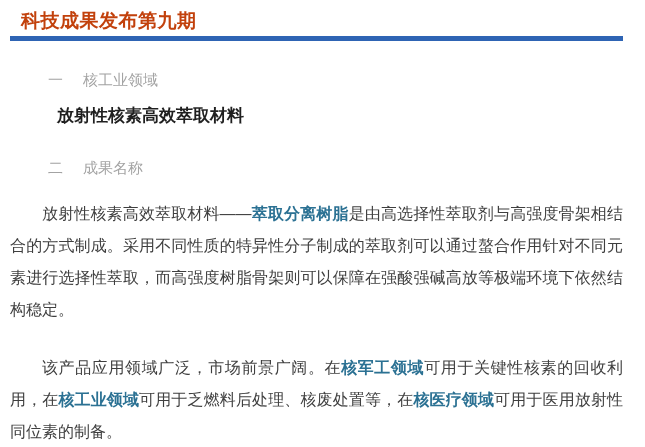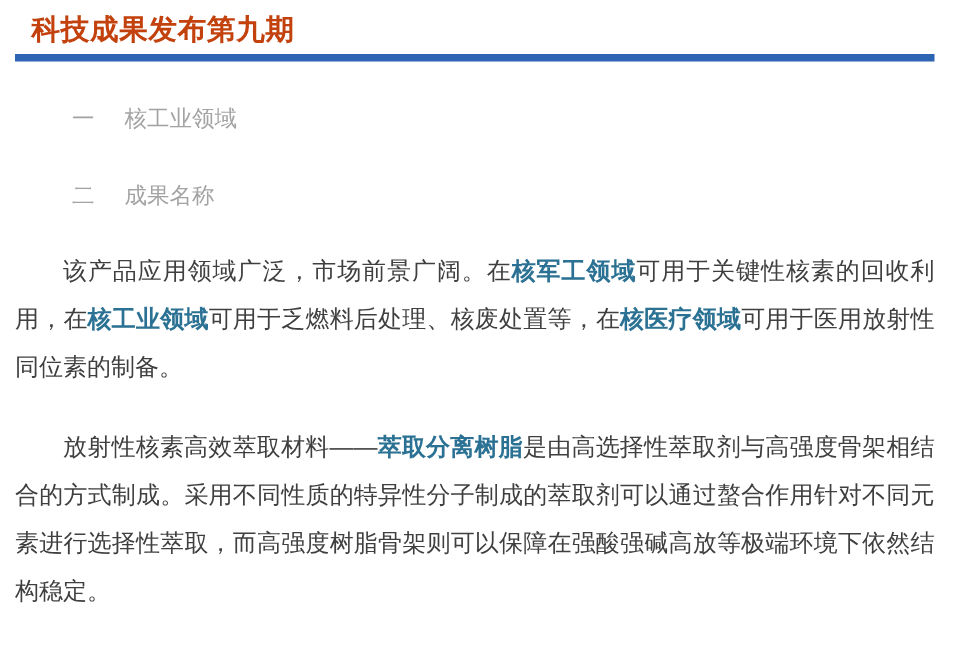--- a/index.html
+++ b/index.html
@@ -70,27 +70,28 @@
 
   <div class="doc-title">科技成果发布第九期</div>
 
   <div class="divider"></div>
 
   <div class="section-head sec-1">
     <span class="num">一</span>
     <span class="label">核工业领域</span>
   </div>
 
+  <div class="achievement-name">放射性核素高效萃取材料</div>
 
   <div class="section-head sec-2">
     <span class="num">二</span>
     <span class="label">成果名称</span>
   </div>
 
+  <p class="body-para para-1">
+    <span>放射性核素高效萃取材料——</span><span class="term">萃取分离树脂</span><span>是由高选择性萃取剂与高强度骨架相结合的方式制成。采用不同性质的特异性分子制成的萃取剂可以通过螯合作用针对不同元素进行选择性萃取，而高强度树脂骨架则可以保障在强酸强碱高放等极端环境下依然结构稳定。</span>
+  </p>
+
   <p class="body-para para-2">
     <span>该产品应用领域广泛，市场前景广阔。在</span><span class="term">核军工领域</span><span>可用于关键性核素的回收利用，在</span><span class="term">核工业领域</span><span>可用于乏燃料后处理、核废处置等，在</span><span class="term">核医疗领域</span><span>可用于医用放射性同位素的制备。</span>
-  </p>
-
-  <p class="body-para para-1">
-    <span>放射性核素高效萃取材料——</span><span class="term">萃取分离树脂</span><span>是由高选择性萃取剂与高强度骨架相结合的方式制成。采用不同性质的特异性分子制成的萃取剂可以通过螯合作用针对不同元素进行选择性萃取，而高强度树脂骨架则可以保障在强酸强碱高放等极端环境下依然结构稳定。</span>
   </p>
 
 </div>
 
 </body></html>

